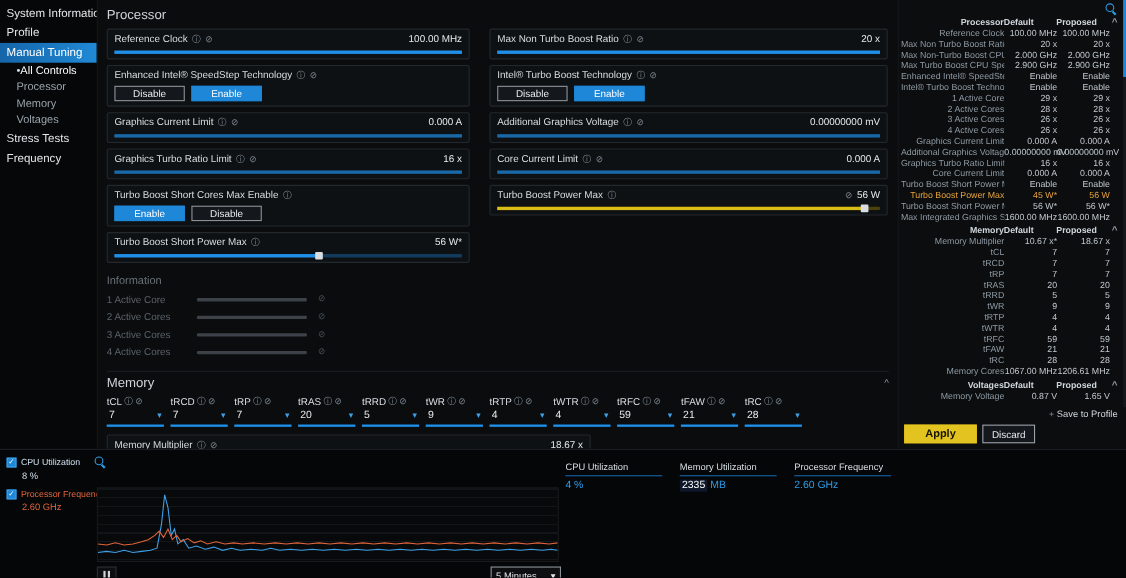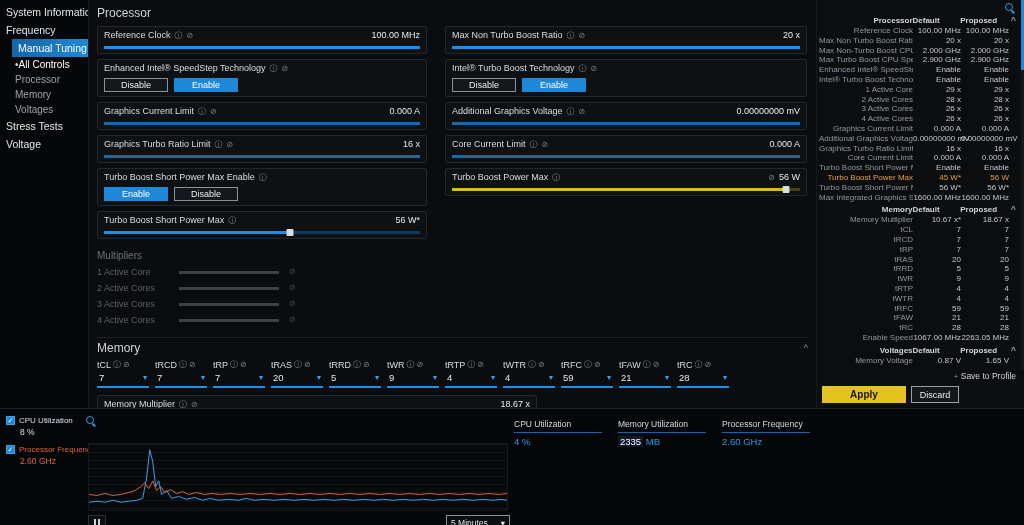--- a/index.html
+++ b/index.html
@@ -3,21 +3,21 @@
 <meta charset="utf-8">
 <style>
   * { margin:0; padding:0; box-sizing:border-box; }
   html,body { width:1024px; height:525px; }
   body { background:#000; font-family:"Liberation Sans", sans-serif; color:#d8dde1; overflow:hidden; position:relative; }
 
   
   .sidebar { position:absolute; left:0; top:0; width:88px; height:408px; background:#060708; padding-top:3px; }
   .sidebar ul { list-style:none; }
   .side-item { font-size:10.5px; color:#e4e6e8; padding:3px 6px; cursor:pointer; white-space:nowrap; }
-  .side-item.active { background:linear-gradient(90deg,#1565a8,#2089d6); color:#fff;margin-left:12px; }
+  .side-item.active { background:linear-gradient(90deg,#1565a8,#2089d6); color:#fff; }
   .side-item.sub { font-size:10px; padding:2px 6px 2px 15px; color:#9aa4ac; }
   .side-item.sub.sel { color:#fff; }
   .side-item.sub.sel::before { content:"\2022 "; color:#cfe0ee; }
 
   
   .main { position:absolute; left:88px; top:0; width:728px; height:408px; background:#0a0c0e; border-left:1px solid #16191c; padding:4px 8px; }
   .sec-title { font-size:12px; color:#cfd4d8; margin:2px 0 6px; }
   .cols { display:flex; gap:18px; }
   .colL { width:330px; display:flex; flex-direction:column; gap:5px; }
   .colR { width:362px; display:flex; flex-direction:column; gap:5px; }
@@ -64,21 +64,21 @@
   .rp-col { width:48px; text-align:left; }
   .rp-ghead .chev { width:8px; text-align:right; }
   .rp-row { display:flex; line-height:9.8px; }
   .rp-label { width:94px; text-align:right; color:#8f9aa3; white-space:nowrap; overflow:hidden; }
   .rp-def { width:48px; text-align:right; color:#c2c9cf; white-space:nowrap; }
   .rp-prop { width:48px; text-align:right; color:#c2c9cf; white-space:nowrap; }
   .rp-row.hl .rp-label, .rp-row.hl .rp-def, .rp-row.hl .rp-prop { color:#e8a33d; }
   .rp-footer { position:absolute; bottom:5px; left:5px; right:8px; }
   .rp-save { text-align:right; font-size:8.5px; color:#cfd6db; margin-bottom:5px; cursor:pointer; }
   .rp-btns { display:flex; gap:5px; }
-  .apply { background:#e3c31f; color:#141400; font-weight:bold; font-size:10px; border:1px solid #e3c31f; width:84px; height:17px; font-family:inherit; cursor:pointer; }
+  .apply { background:#e3c31f; color:#141400; font-weight:bold; font-size:10px; border:1px solid #e3c31f; width:66px; height:17px; font-family:inherit; cursor:pointer; }
   .discard { background:#14181c; color:#e8ecef; font-size:9px; border:1px solid #9aa2a8; width:48px; height:17px; font-family:inherit; cursor:pointer; }
 
   
   .monitor { position:absolute; left:0; top:408px; width:1024px; height:117px; background:#050607; border-top:1px solid #1d2125; }
   .legend { position:absolute; left:6px; top:7px; width:80px; }
   .leg-item { margin-bottom:8px; }
   .leg-top { display:flex; gap:4px; align-items:center; }
   .cb { width:9px; height:9px; background:#1f87d8; border:1px solid #3da0e8; display:flex; align-items:center; justify-content:center; cursor:pointer; flex:none; }
   .chk { color:#fff; font-size:7px; line-height:1; }
   .leg-label { font-size:8px; white-space:nowrap; }
@@ -108,35 +108,35 @@
 </head>
 <body>
 
 <div class="app">
 
   <nav class="sidebar">
     <ul>
 
         <li class="side-item"><span>System Information</span></li>
 
+        <li class="side-item"><span>Profile</span></li>
+
+        <li class="side-item active"><span>Manual Tuning</span></li>
+
+        <li class="side-item sub sel"><span>All Controls</span></li>
+
+        <li class="side-item sub"><span>Processor</span></li>
+
+        <li class="side-item sub"><span>Memory</span></li>
+
+        <li class="side-item sub"><span>Voltages</span></li>
+
+        <li class="side-item"><span>Stress Tests</span></li>
+
         <li class="side-item"><span>Frequency</span></li>
-
-        <li class="side-item active"><span>Manual Tuning</span></li>
-
-        <li class="side-item sub sel"><span>All Controls</span></li>
-
-        <li class="side-item sub"><span>Processor</span></li>
-
-        <li class="side-item sub"><span>Memory</span></li>
-
-        <li class="side-item sub"><span>Voltages</span></li>
-
-        <li class="side-item"><span>Stress Tests</span></li>
-
-        <li class="side-item"><span>Voltage</span></li>
       </ul>
   </nav>
 
   <main class="main">
     <div class="sec-title">Processor</div>
     <div class="cols">
 
       <div class="colL">
         <div class="ctrl">
           <div class="ctrl-head">
@@ -181,21 +181,21 @@
             <span class="ic">⊘</span>
             <span class="ctrl-value">16 x</span>
           </div>
           <div class="slider">
               <div class="fill" style="width:100%;opacity:.55"></div>
             </div>
         </div>
 
         <div class="ctrl">
           <div class="ctrl-head">
-            <span class="ctrl-label">Turbo Boost Short Power Max Enable</span>
+            <span class="ctrl-label">Turbo Boost Short Cores Max Enable</span>
             <span class="ic">ⓘ</span>
           </div>
           <div class="btn-row">
             <button class="tbtn on">Enable</button>
             <button class="tbtn">Disable</button>
           </div>
         </div>
 
         <div class="ctrl">
           <div class="ctrl-head">
@@ -203,21 +203,21 @@
             <span class="ic">ⓘ</span>
             <span class="ctrl-value">56 W*</span>
           </div>
           <div class="slider">
               <div class="fill" style="width:59%"></div>
               <div class="thumb" style="left:59%"></div>
             </div>
         </div>
 
         <div class="mult-block">
-          <div class="mult-title">Multipliers</div>
+          <div class="mult-title">Information</div>
           <div>
 
               <div class="mult-row">
                 <span class="mult-label">1 Active Core</span>
                 <div class="slider gray">
                   <div class="fill" style="width:0%"></div>
                 </div>
                 <span class="ic dim">⊘</span>
               </div>
 
@@ -699,23 +699,23 @@
             <span class="rp-prop">21</span>
           </div>
 
           <div class="rp-row">
             <span class="rp-label">tRC</span>
             <span class="rp-def">28</span>
             <span class="rp-prop">28</span>
           </div>
 
           <div class="rp-row">
-            <span class="rp-label">Enable Speed</span>
+            <span class="rp-label">Memory Cores</span>
             <span class="rp-def">1067.00 MHz</span>
-            <span class="rp-prop">2263.05 MHz</span>
+            <span class="rp-prop">1206.61 MHz</span>
           </div>
         </div>
 
       <div class="rp-ghead">
         <span class="rp-gname">Voltages</span>
         <span class="rp-col">Default</span>
         <span class="rp-col">Proposed</span>
         <span class="chev">^</span>
       </div>
       <div>

